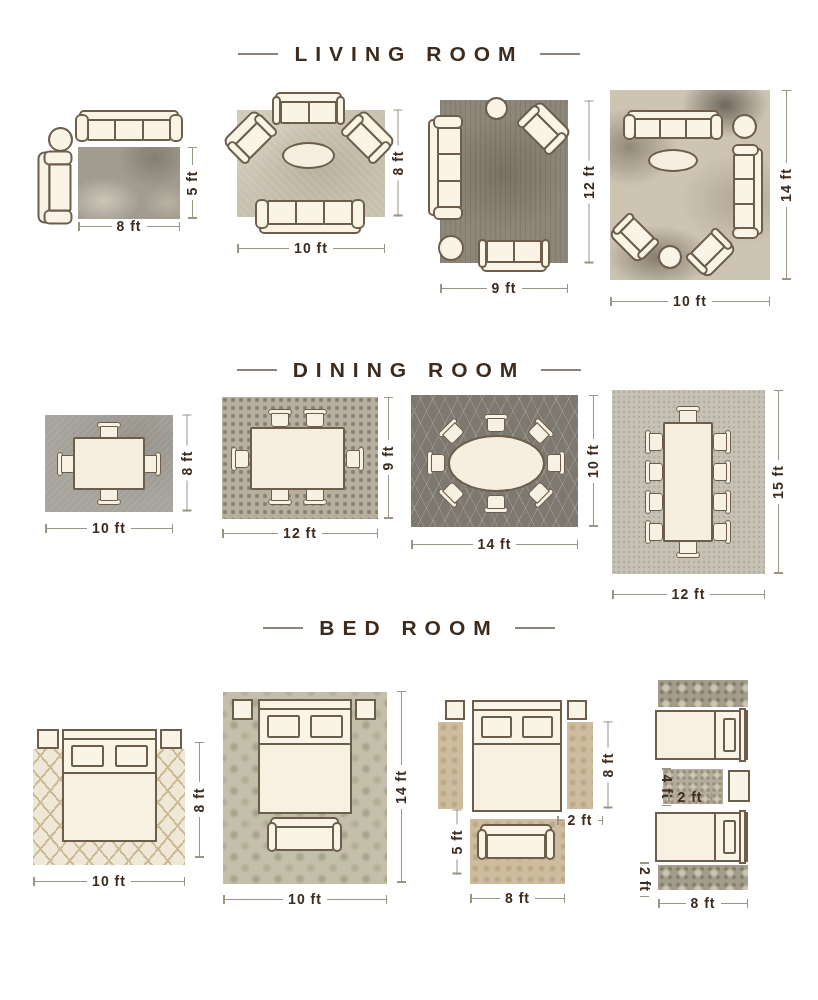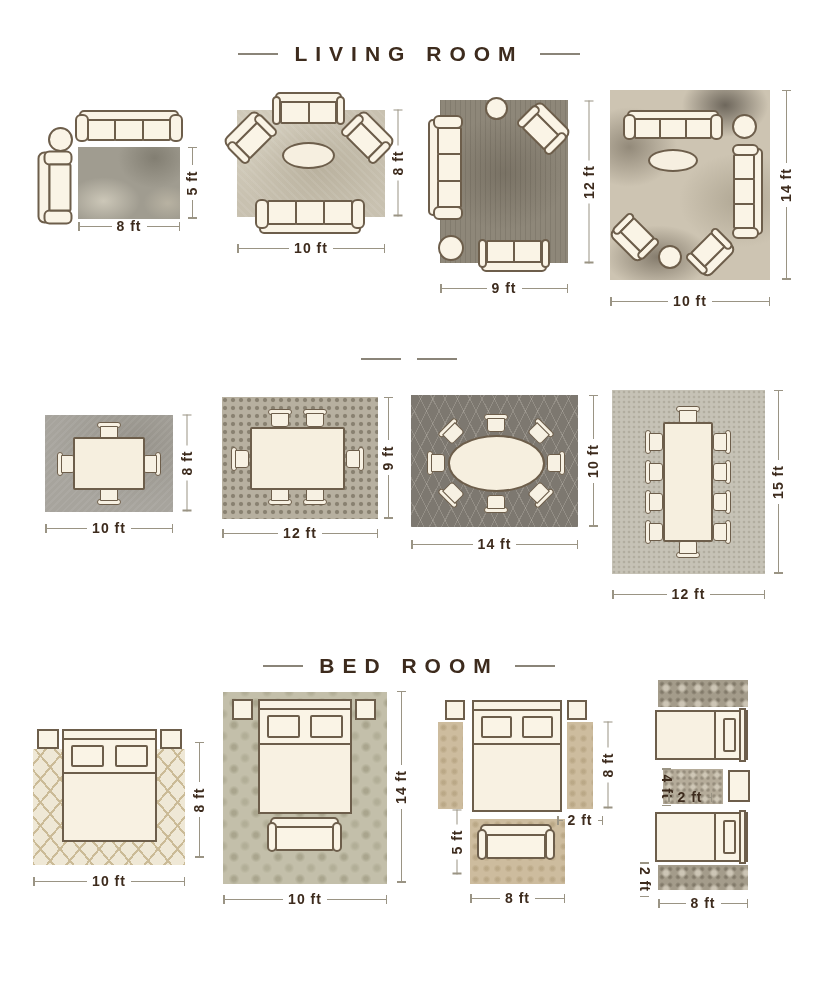--- a/index.html
+++ b/index.html
@@ -278,20 +278,21 @@
     </div>
     <div class="dim dim-v" style="left:86px; top:89px; width:190px;">
       <span class="dline s"></span>
         <span class="dtext">14 ft</span>
         <span class="dline e"></span>
     </div>
   </div>
 
   <div class="section-title" style="top:356px;">
     <span class="tdash"></span>
+    <h2>DINING ROOM</h2>
     <span class="tdash"></span>
   </div>
 
   <div class="layout" style="left:40px; top:400px; width:160px; height:135px;">
     <div class="rug rug-dr1" style="left:5px; top:13px; width:128px; height:97px;"></div>
     <div class="dchair" style="left:59px; top:20px;">
         <i class="cback"></i>
         <i class="cseat"></i>
       </div>
     <div class="dchair" style="left:59px; top:85px; transform:rotate(180deg);">
@@ -453,21 +454,21 @@
         <span class="dtext">12 ft</span>
         <span class="dline e"></span>
     </div>
     <div class="dim dim-v" style="left:76px; top:83px; width:184px;">
       <span class="dline s"></span>
         <span class="dtext">15 ft</span>
         <span class="dline e"></span>
     </div>
   </div>
 
-  <div class="section-title" style="top:652px;">
+  <div class="section-title" style="top:614px;">
     <span class="tdash"></span>
     <h2>BED ROOM</h2>
     <span class="tdash"></span>
   </div>
 
   <div class="layout" style="left:25px; top:690px; width:190px; height:200px;">
     <div class="rug rug-br1" style="left:8px; top:57px; width:152px; height:116px;"></div>
     <div class="nstand" style="left:12px; top:37px; width:22px; height:20px;"></div>
     <div class="nstand" style="left:135px; top:37px; width:22px; height:20px;"></div>
     <div class="bed" style="left:37px; top:37px; width:95px; height:113px;">

